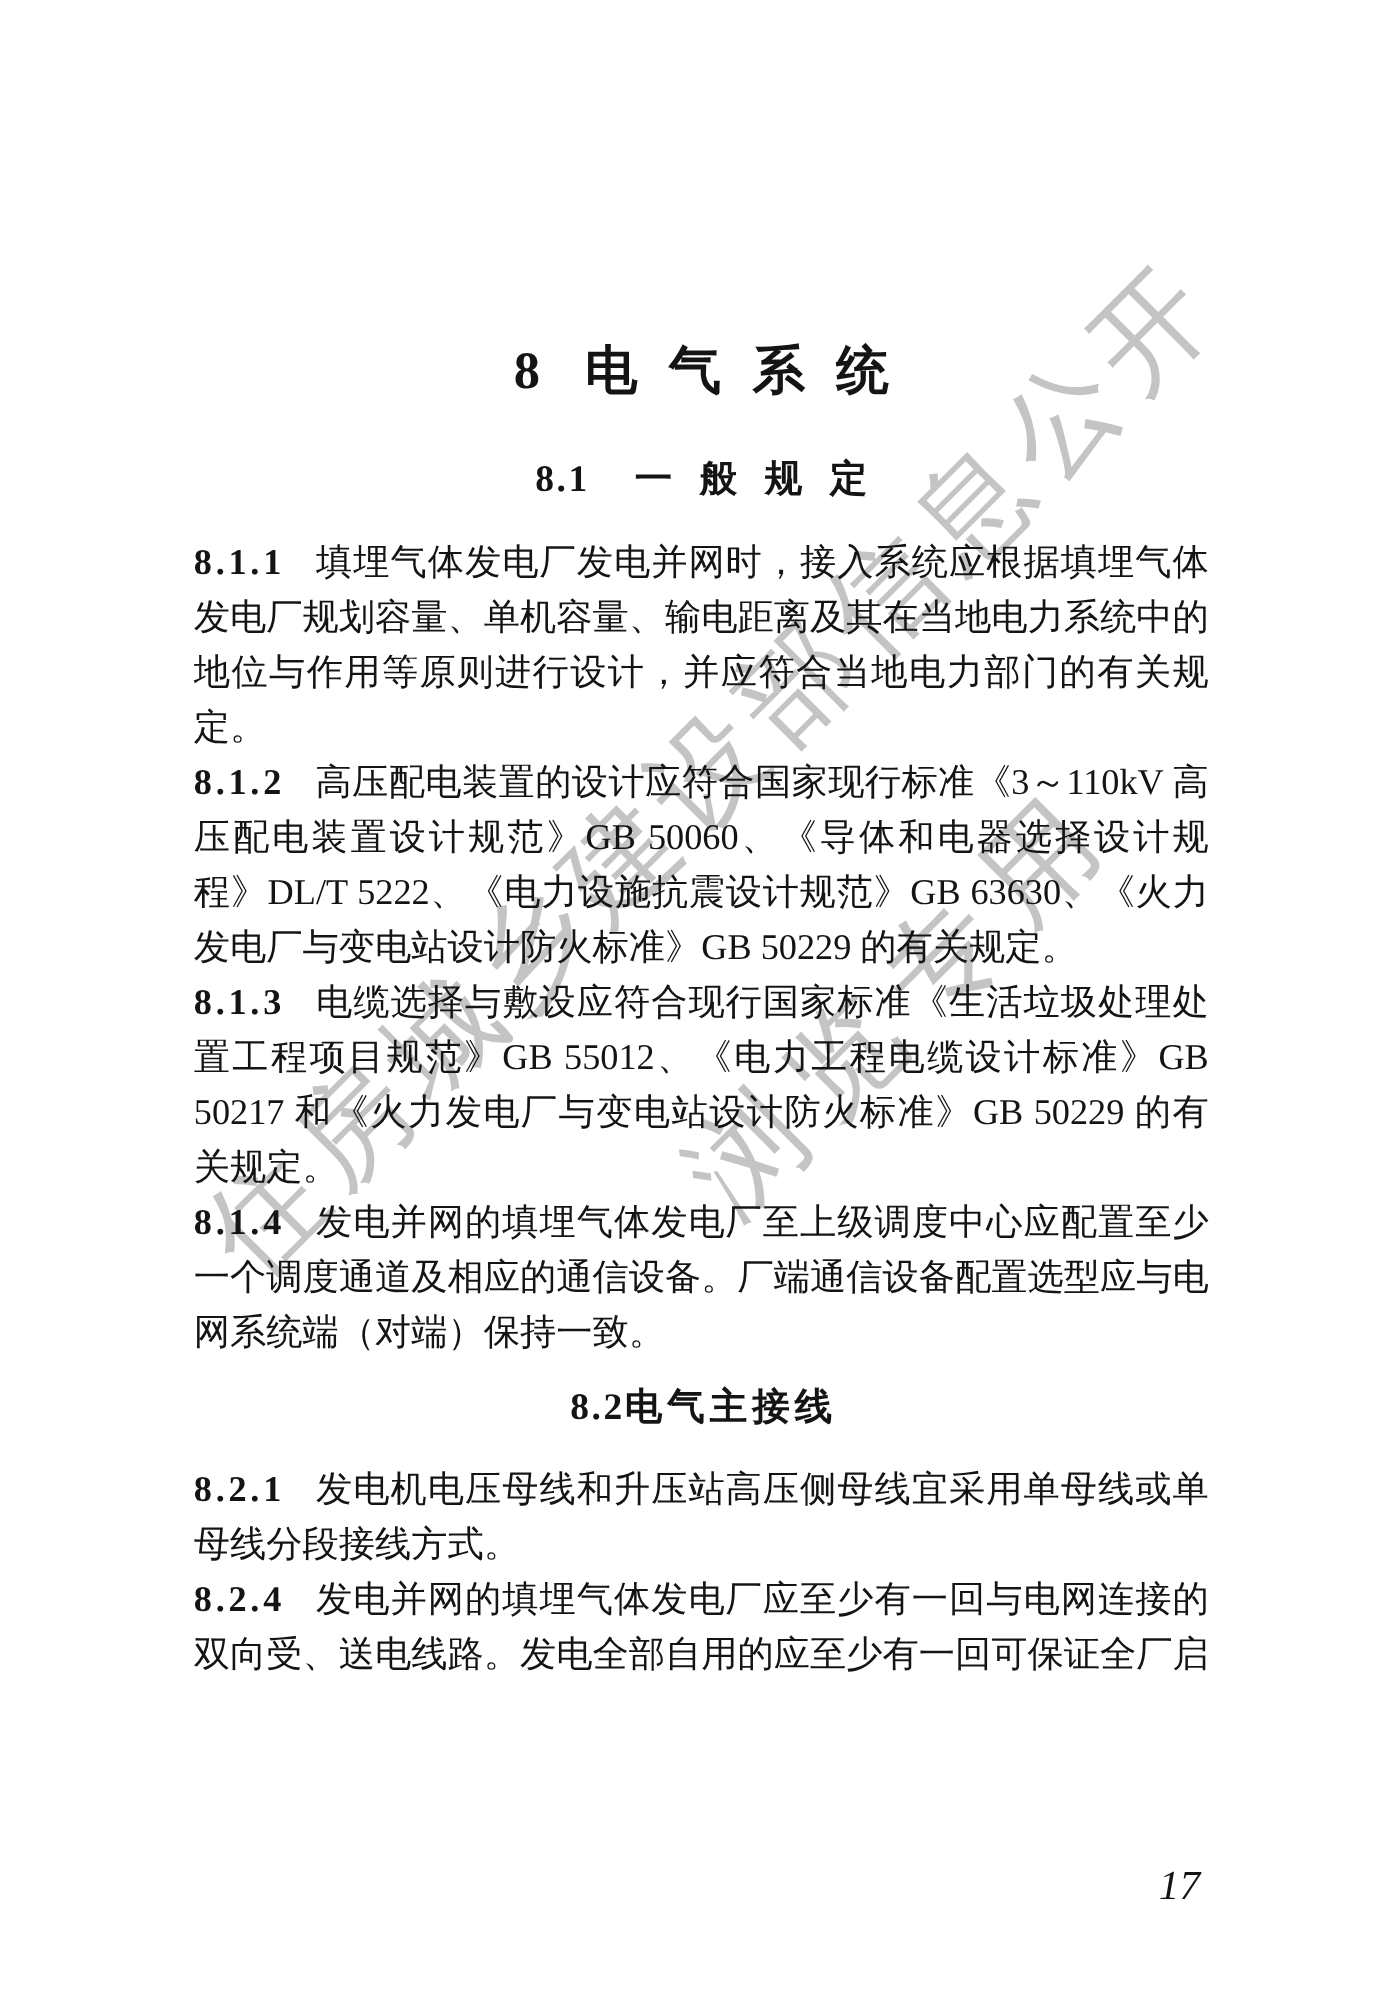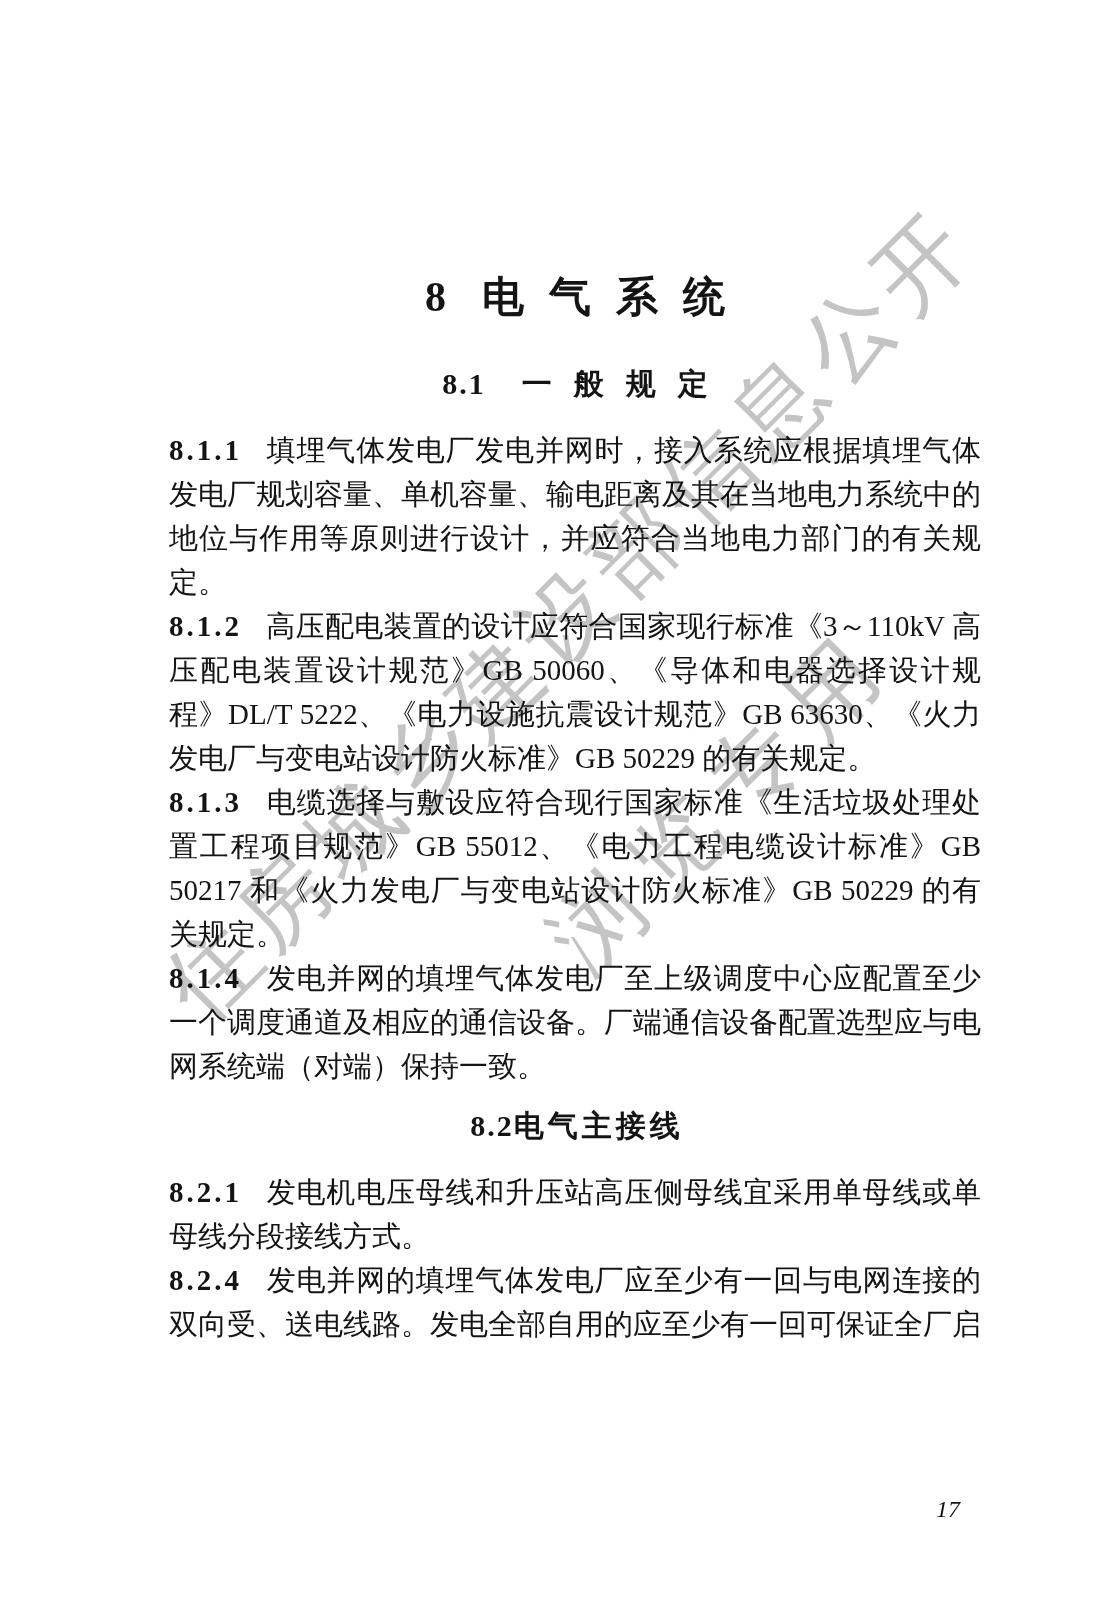--- a/index.html
+++ b/index.html
@@ -37,21 +37,21 @@
     left: 722px;
     top: 800px;
     font-size: 90px;
     letter-spacing: 20px;
     transform: translate(-50%, -50%) rotate(-45deg);
   }
 
   
   .content {
     position: absolute;
-    left: 169px;
+    left: 155px;
     top: 0;
     width: 812px;
     z-index: 1;
   }
   .chapter-title {
     margin: 276px 0 0 0;
     text-align: center;
     font-size: 42px;
     line-height: 42px;
     font-weight: bold;
@@ -84,21 +84,21 @@
   .clause-num {
     font-weight: bold;
     letter-spacing: 3px;
     margin-right: 24px;
   }
 
   .page-number {
     position: absolute;
     right: 143px;
     top: 1494px;
-    font-size: 24px;
+    font-size: 33px;
     line-height: 30px;
     font-style: italic;
     z-index: 1;
   }
 </style>
 </head>
 <body>
 
 <div class="page">
 

